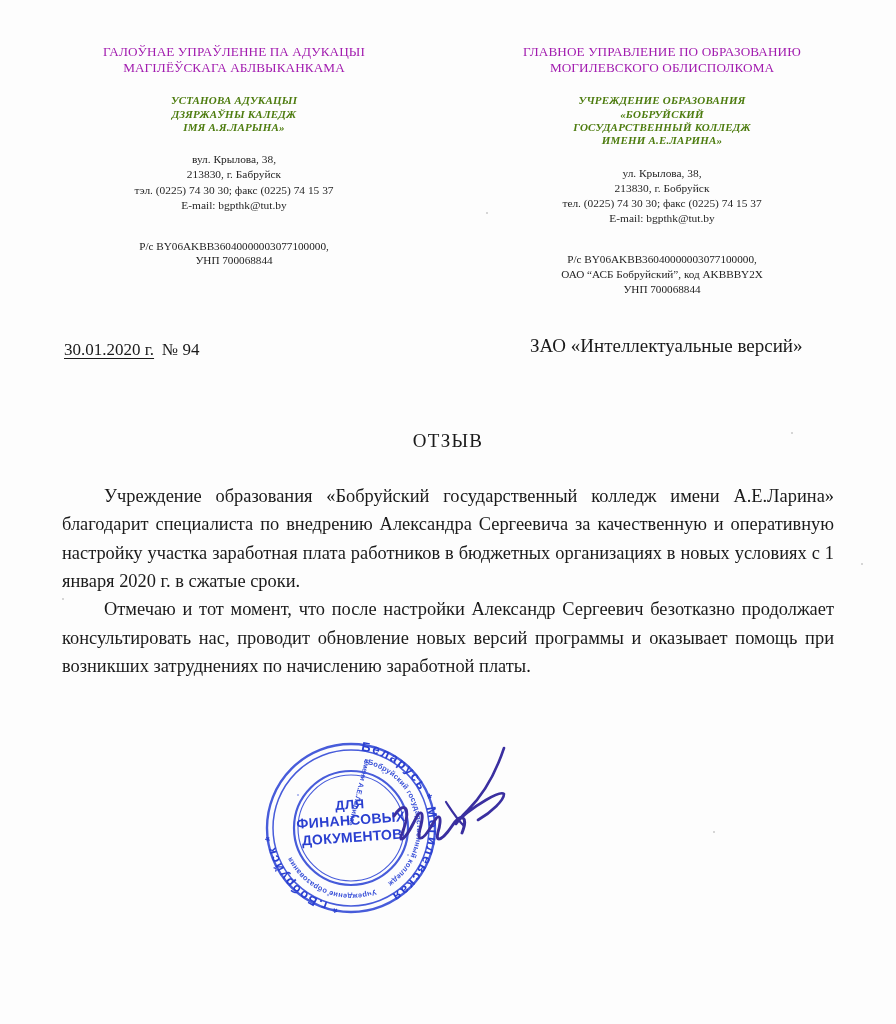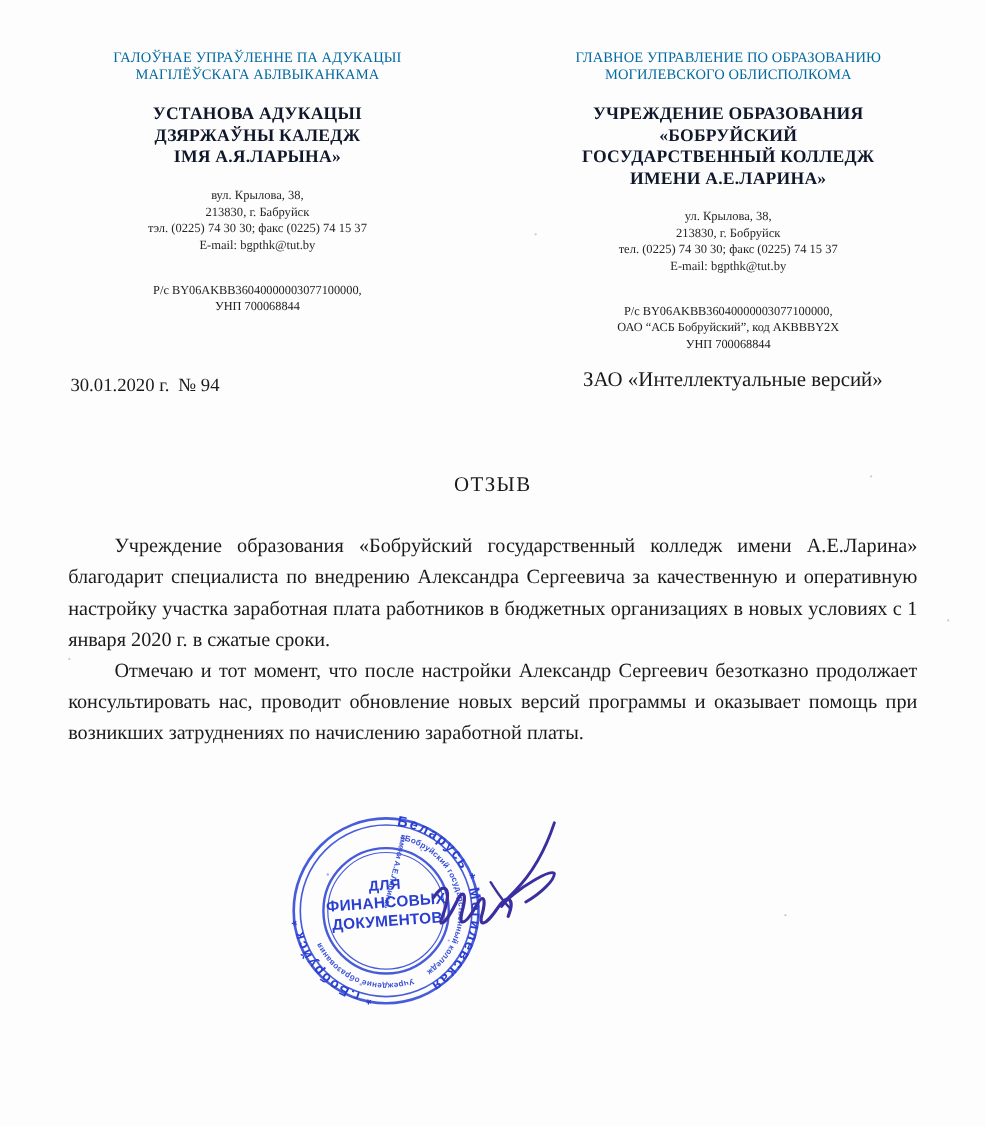--- a/index.html
+++ b/index.html
@@ -34,29 +34,30 @@
     box-sizing: border-box;
   }
   .lh-col {
     width: 420px;
     text-align: center;
     line-height: 1.22;
   }
   .lh-authority {
     font-size: 13.2px;
     letter-spacing: .1px;
-    color: #0369a1;
+    color: #a21caf;
   }
   .lh-authority div { white-space: nowrap; }
   .lh-org {
     margin-top: 18px;
     font-weight: bold;
-    font-size: 16px;
+    font-size: 11px;
     letter-spacing: .2px;
-    color: #0f172a;
+    color: #4d7c0f;
+    font-style: italic;
   }
   .lh-contacts {
     margin-top: 18px;
     font-size: 11.4px;
     line-height: 1.32;
     color: #262626;
     text-align: center;
   }
   .lh-bank {
     margin-top: 26px;
@@ -75,20 +76,21 @@
     box-sizing: border-box;
   }
   .date-block {
     position: absolute;
     left: 64px;
     top: 0;
     font-size: 17px;
     white-space: nowrap;
   }
   .date-value {
+    text-decoration: underline;
     text-underline-offset: 3px;
   }
   .date-number { margin-left: 8px; }
 
   .addressee {
     position: absolute;
     left: 530px;
     top: -8px;
     width: 300px;
     font-size: 19px;

